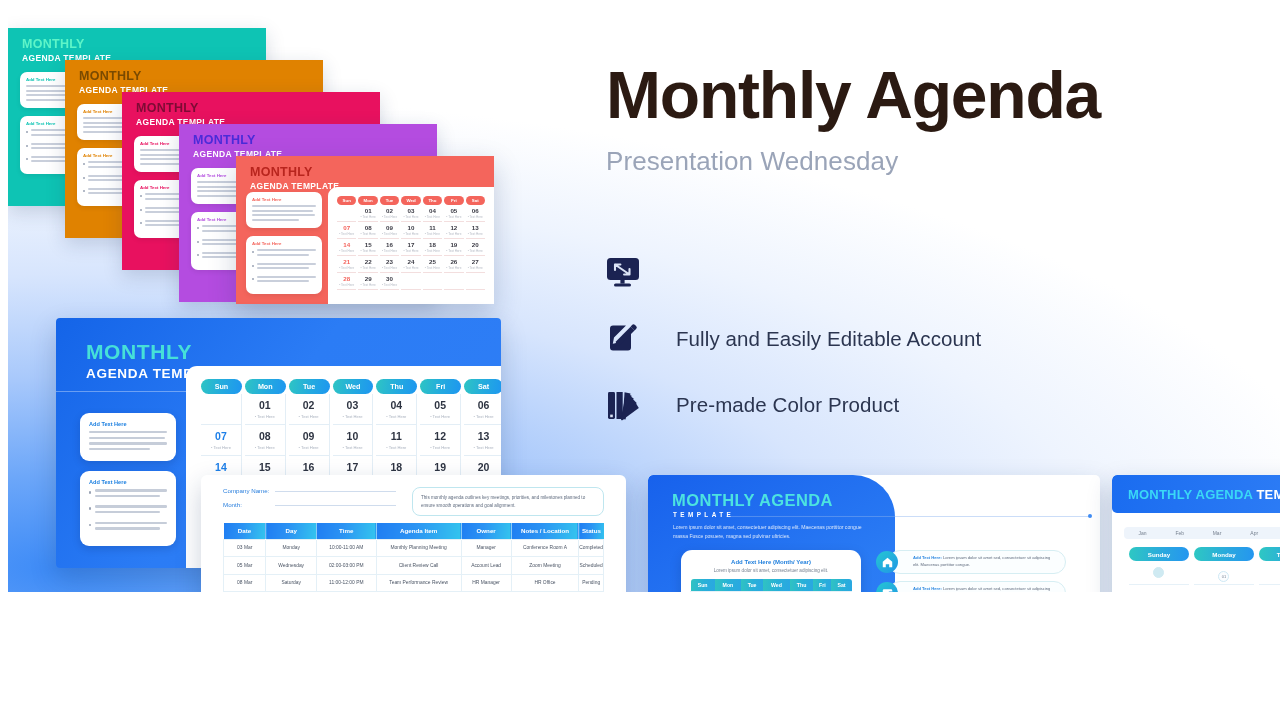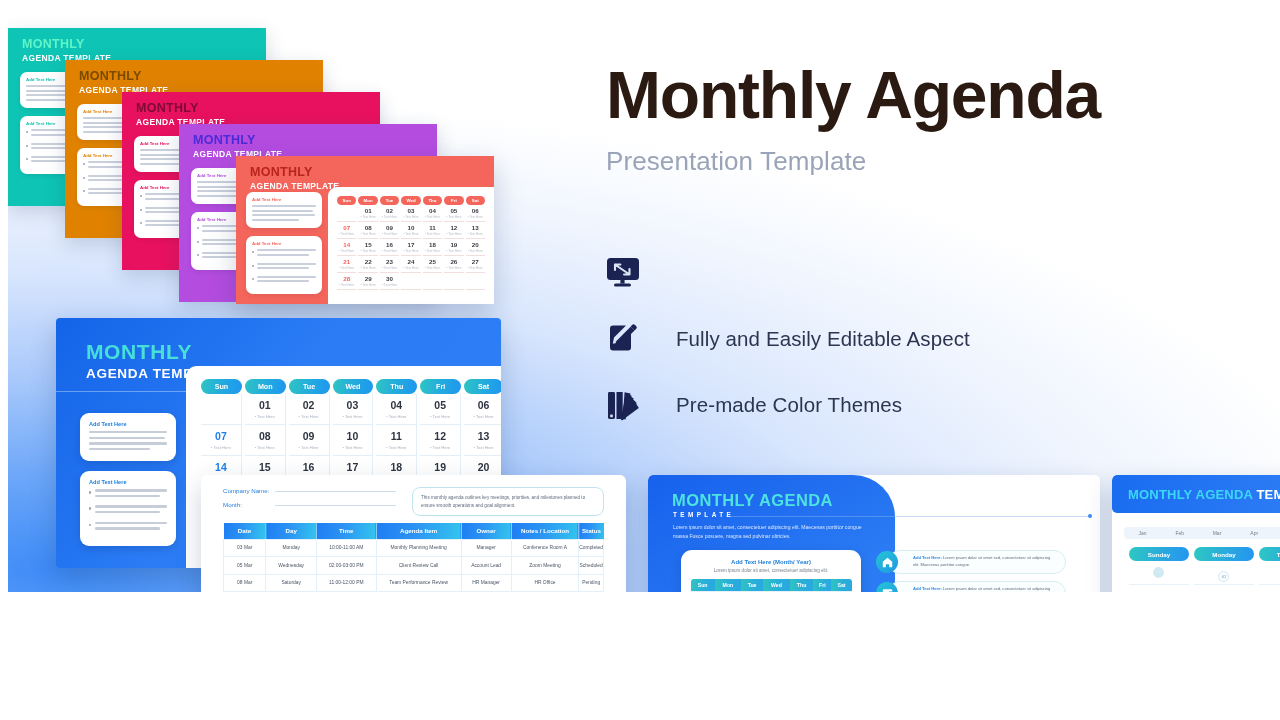--- a/index.html
+++ b/index.html
@@ -1048,21 +1048,21 @@
     <svg class="gs-ico" viewBox="0 0 48 48">
       <path d="M30 4H13a4 4 0 0 0-4 4v32a4 4 0 0 0 4 4h22a4 4 0 0 0 4-4V13L30 4z" fill="#f4b400"></path>
       <path d="M30 4v7a2 2 0 0 0 2 2h7L30 4z" fill="#fbd456"></path>
       <rect x="15" y="19" width="18" height="12" rx="1.6" fill="#fff"></rect>
       <rect x="18" y="22" width="12" height="6" rx="1" fill="#f4b400"></rect>
     </svg>
   </div>
 
   <div class="promo">
     <div class="promo-title">Monthly Agenda</div>
-    <div class="promo-sub">Presentation Template</div>
+    <div class="promo-sub">Presentation Wednesday</div>
   </div>
 
   <div class="features" id="features">
       <div class="feat-row">
         <span class="feat-ico">
           <svg width="34" height="30" viewBox="0 0 34 30">
             <rect x="1" y="0" width="32" height="22" rx="3.5" fill="#1b2352"></rect>
             <path d="M9 6.5 L23.5 16.5 M9 6.5 l0 5.4 M9 6.5 l5.4 0 M23.5 16.5 l0 -5.4 M23.5 16.5 l-5.4 0" stroke="#dbe4f5" stroke-width="2.1" fill="none" stroke-linecap="round"></path>
             <rect x="14.4" y="22" width="4.2" height="3.6" fill="#1b2352"></rect>
             <rect x="8" y="25.4" width="17" height="3.2" rx="1.6" fill="#1b2352"></rect>
@@ -1070,34 +1070,34 @@
         </span>
       </div>
       <div class="feat-row">
         <span class="feat-ico">
           <svg width="32" height="32" viewBox="0 0 32 32">
             <path d="M4 5.5a3 3 0 0 1 3-3h13l-12 12-1.2 6.2L13 19.5 25 7.5v17a3 3 0 0 1-3 3H7a3 3 0 0 1-3-3z" fill="#1b2352"></path>
             <path d="M10.2 18.2 L24.6 3.7 l3.9 3.9 L14 22.1 l-5 1.2z" fill="#1b2352"></path>
             <path d="M24.6 3.7 l3.9 3.9 1.6-1.6a2.1 2.1 0 0 0 0-3L29 2.1a2.1 2.1 0 0 0-3 0z" fill="#1b2352"></path>
           </svg>
         </span>
-        <span class="feat-txt">Fully and Easily Editable Aspect</span>
+        <span class="feat-txt">Fully and Easily Editable Account</span>
       </div>
       <div class="feat-row">
         <span class="feat-ico">
           <svg width="34" height="32" viewBox="0 0 34 32">
             <rect x="2" y="3" width="7" height="27" rx="1.4" fill="#1b2352"></rect>
             <rect x="4.2" y="25.6" width="2.6" height="2.6" fill="#dbe4f5"></rect>
             <g fill="#1b2352">
               <path d="M10.5 3h6.2v27h-6.2z"></path>
               <path d="M17.6 3.4 l6 .9 -3.1 26.2 -2.9-.4z" transform="rotate(4 20 17)"></path>
               <path d="M19.6 4.4 l5.7 2.2 -7.4 24.1 -2.6-.9z" transform="rotate(2 22 17)"></path>
               <path d="M22.5 6.1 l5.2 3.4 -11 21.1 -2.4-1.4z"></path>
               <path d="M26.3 9.4 l4.4 4.5 -14.6 17.3 -2-1.9z"></path>
               <path d="M29.6 13.7 l3.2 5.3 -17 12.4 -1.4-2.4z"></path>
             </g>
           </svg>
         </span>
-        <span class="feat-txt">Pre-made Color Themes</span>
+        <span class="feat-txt">Pre-made Color Product</span>
       </div>
     </div>
 
 </div>
 
 </body></html>

